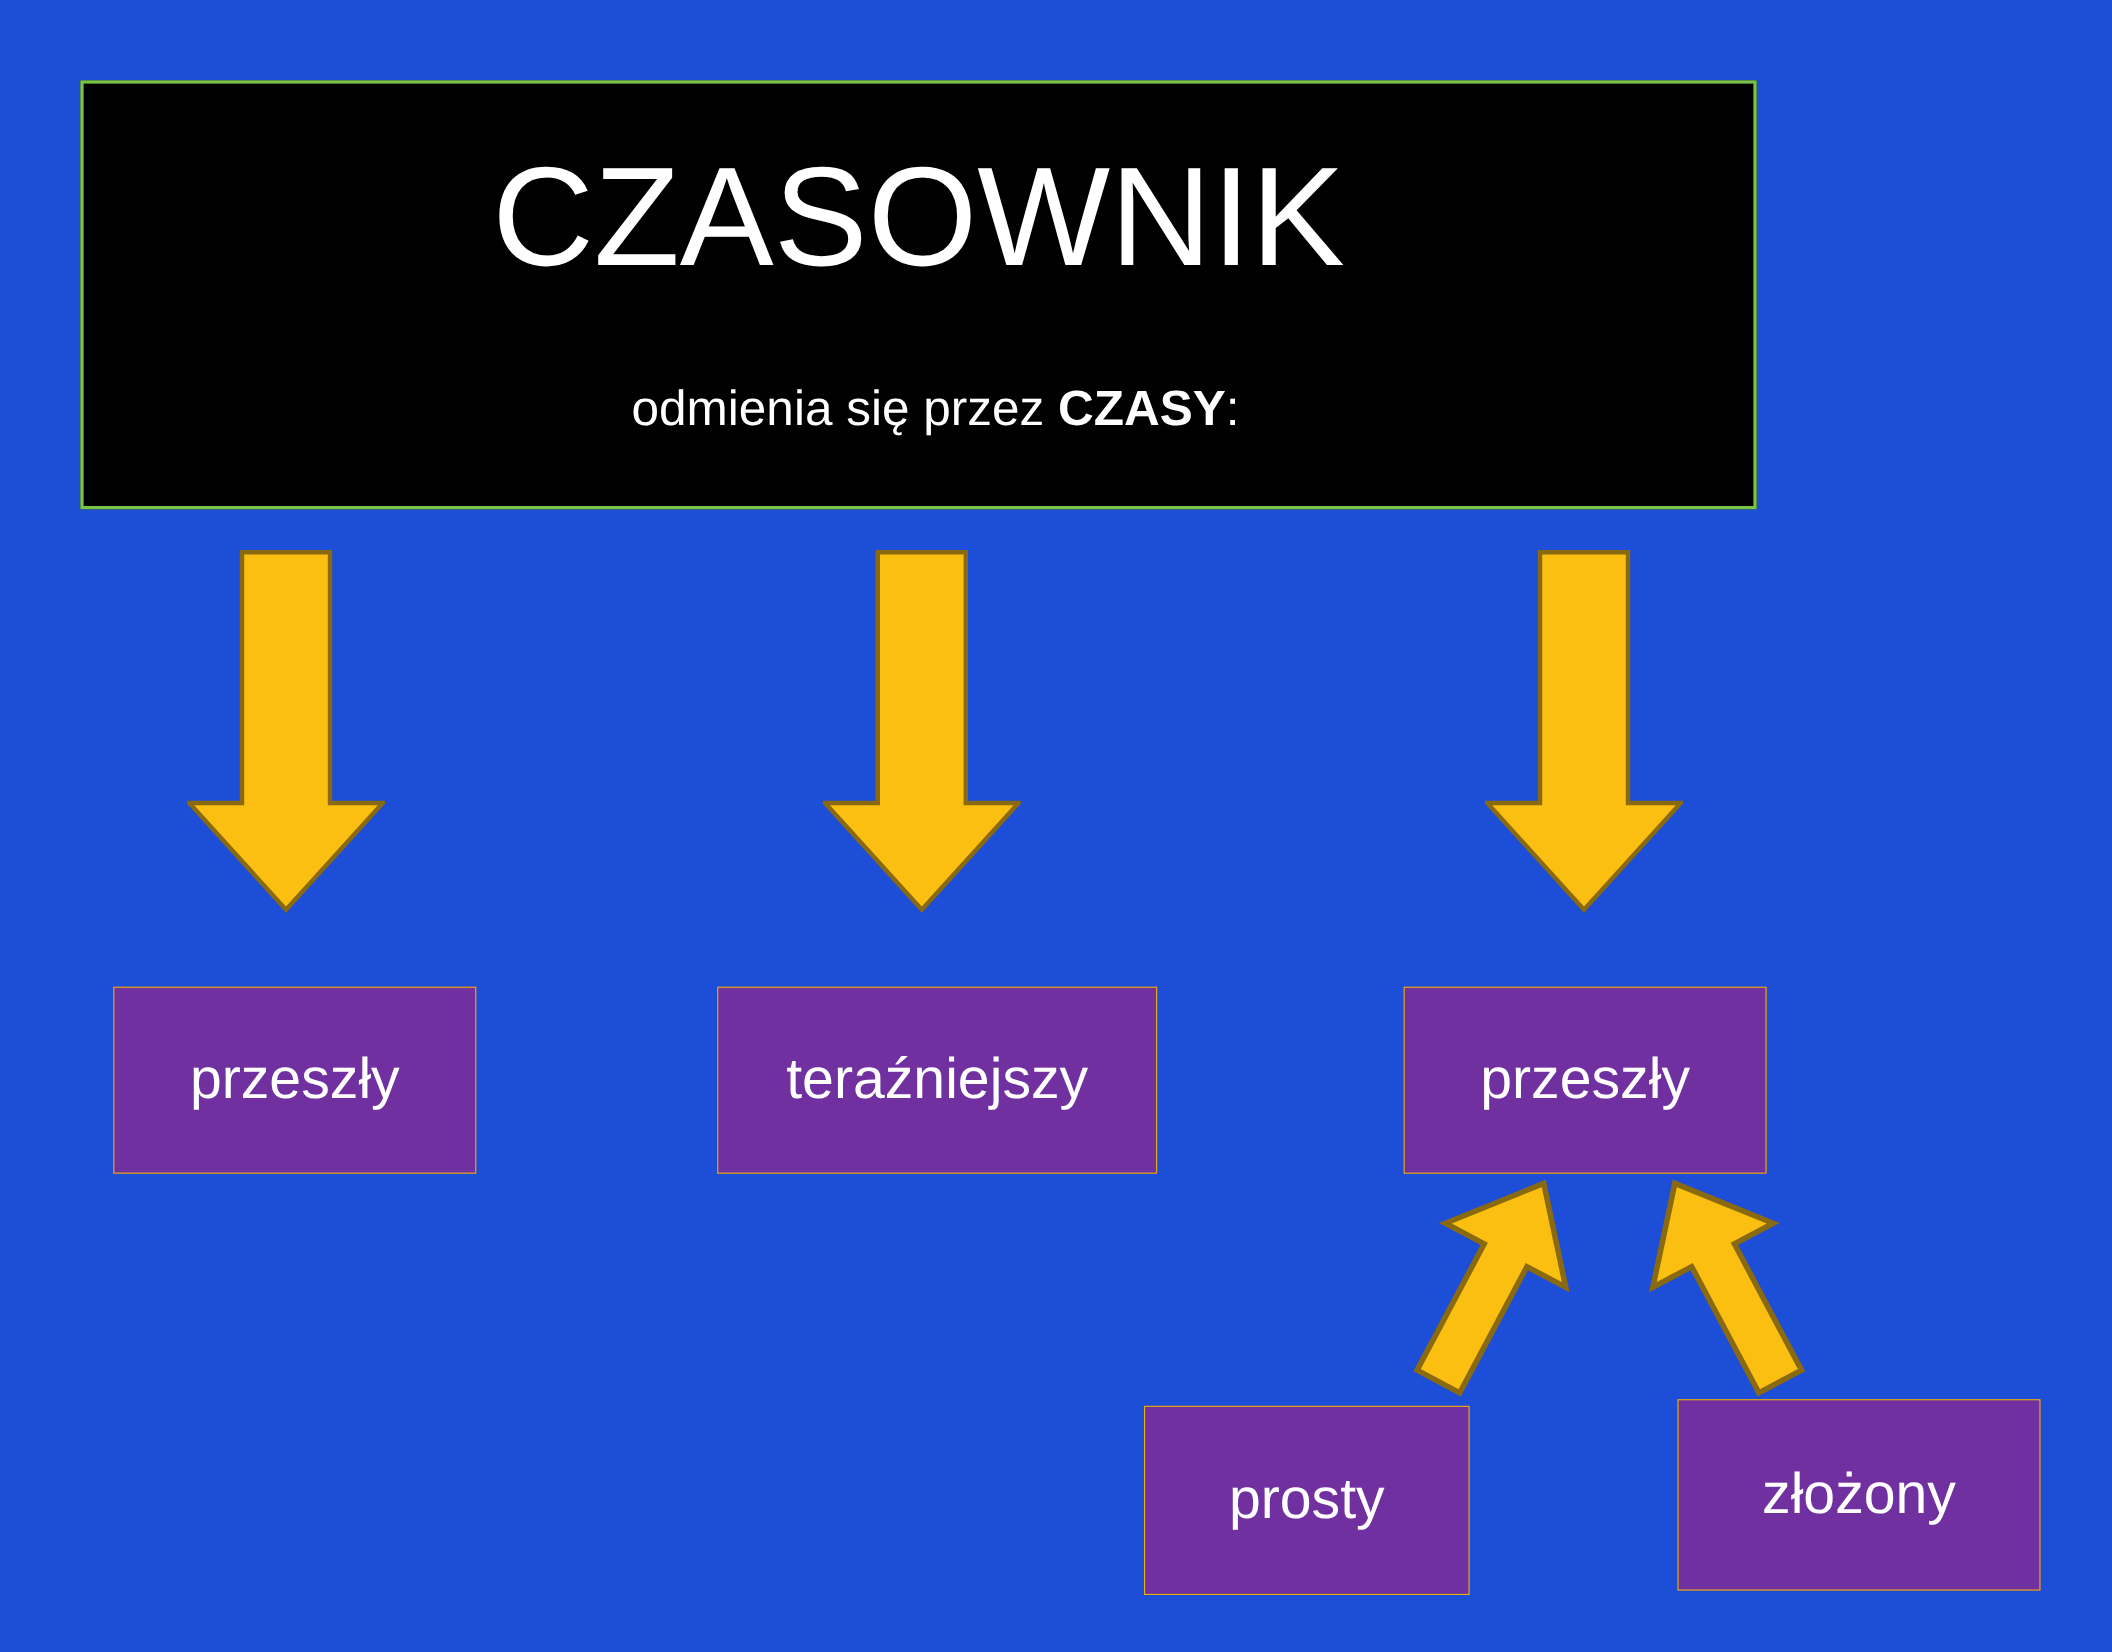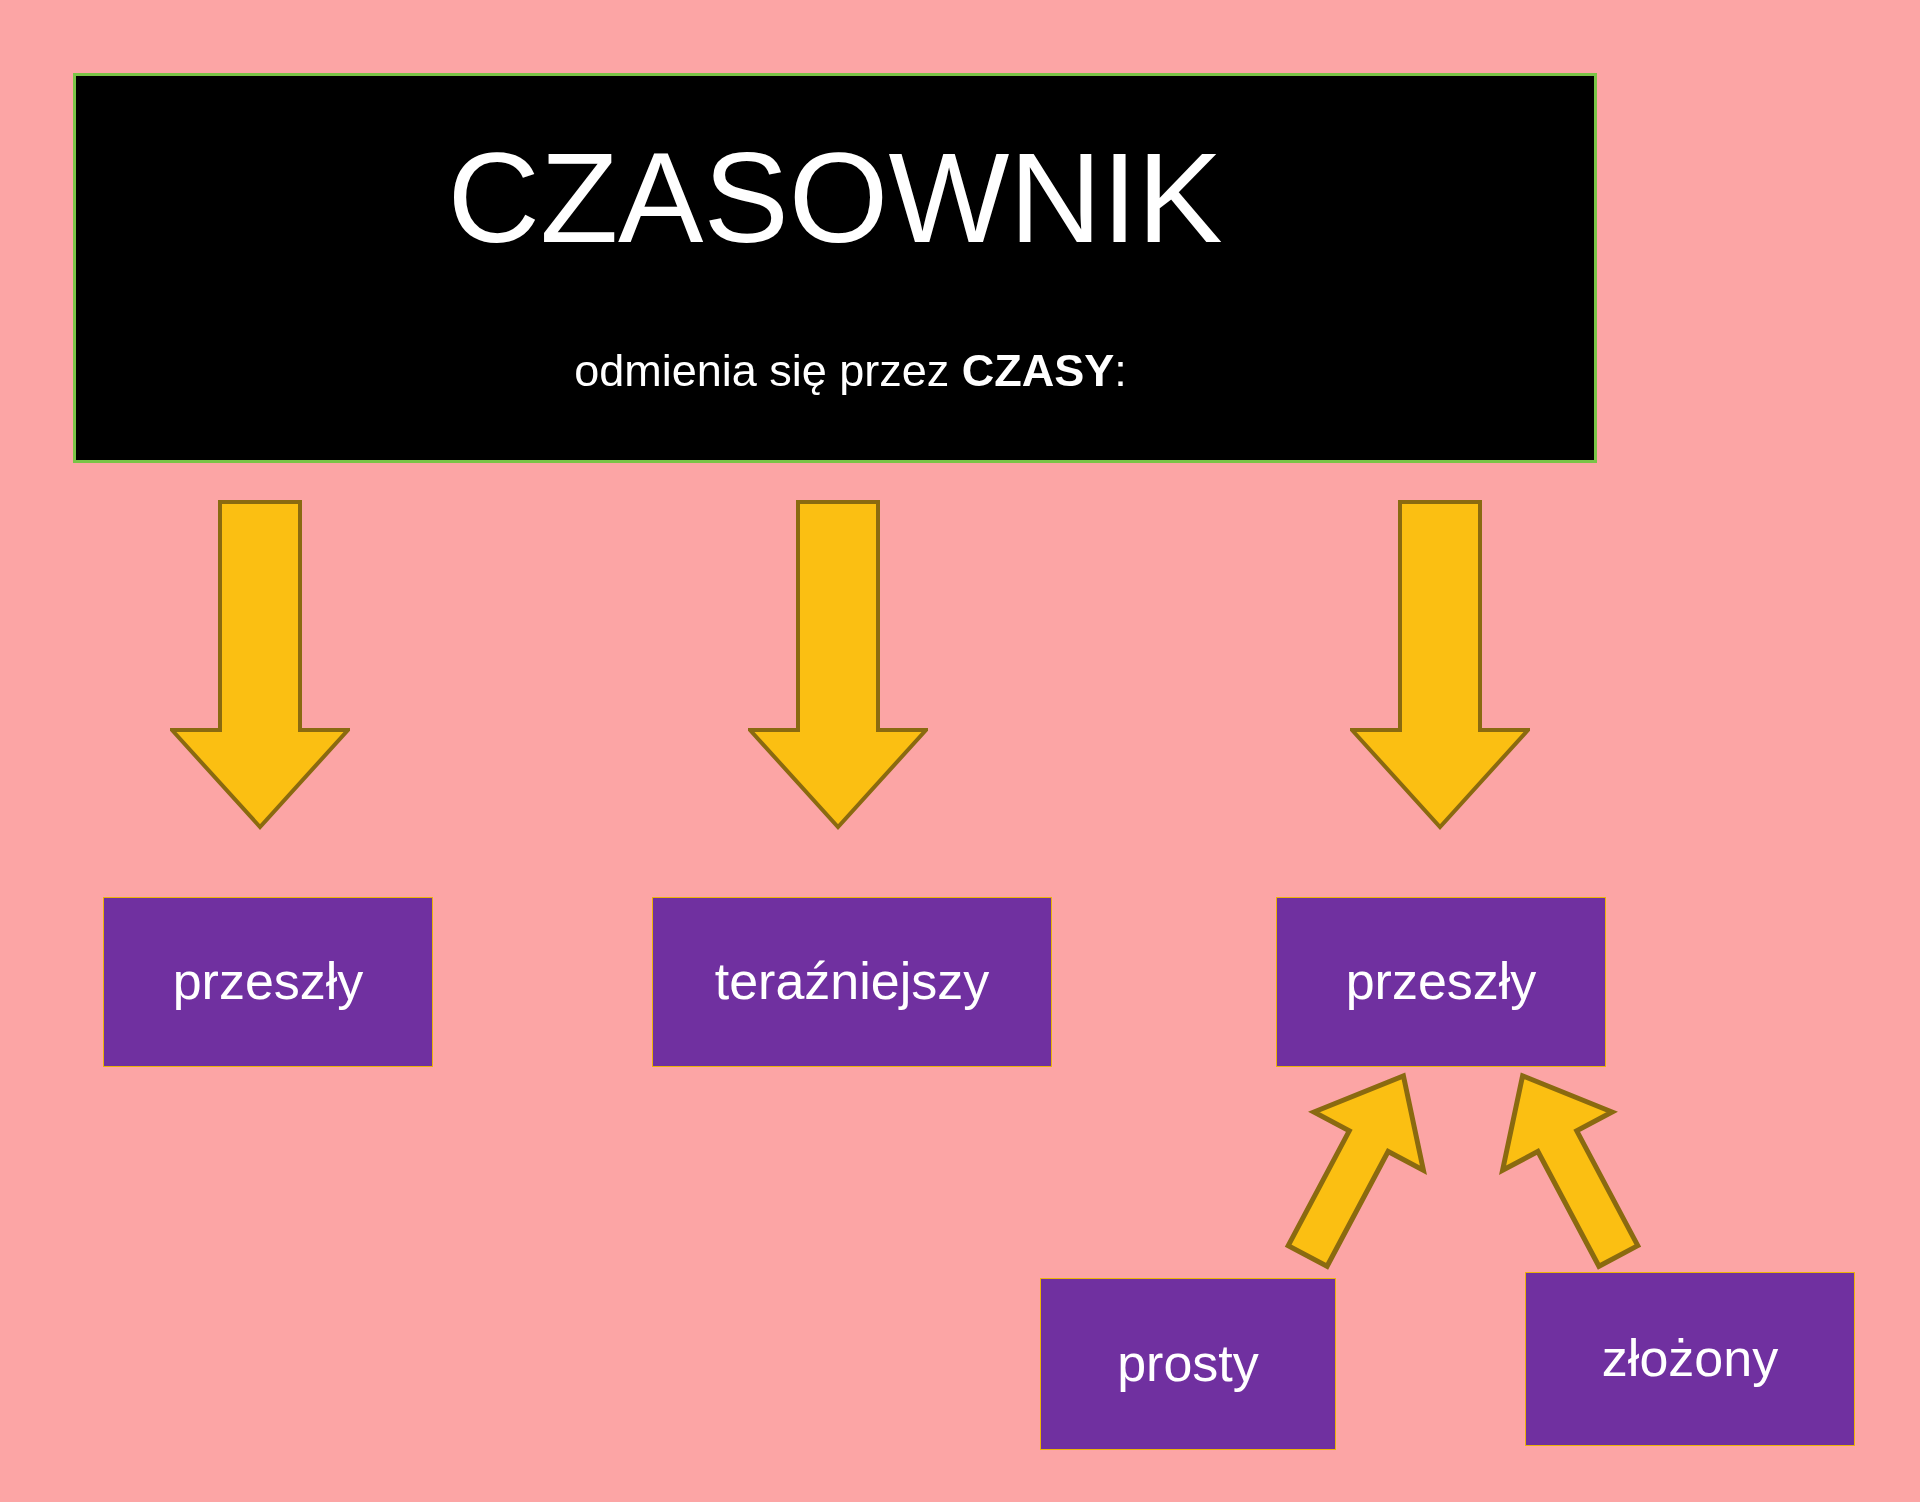--- a/index.html
+++ b/index.html
@@ -10,21 +10,21 @@
   }
   body {
     font-family: "Liberation Sans", sans-serif;
     -webkit-font-smoothing: antialiased;
   }
 
   #slide {
     position: relative;
     width: 1920px;
     height: 1502px;
-    background: #fca5a5;
+    background: #1d4ed8;
     overflow: hidden;
   }
 
   
   .title-banner {
     position: absolute;
     left: 73px;
     top: 73px;
     width: 1524px;
     height: 390px;

